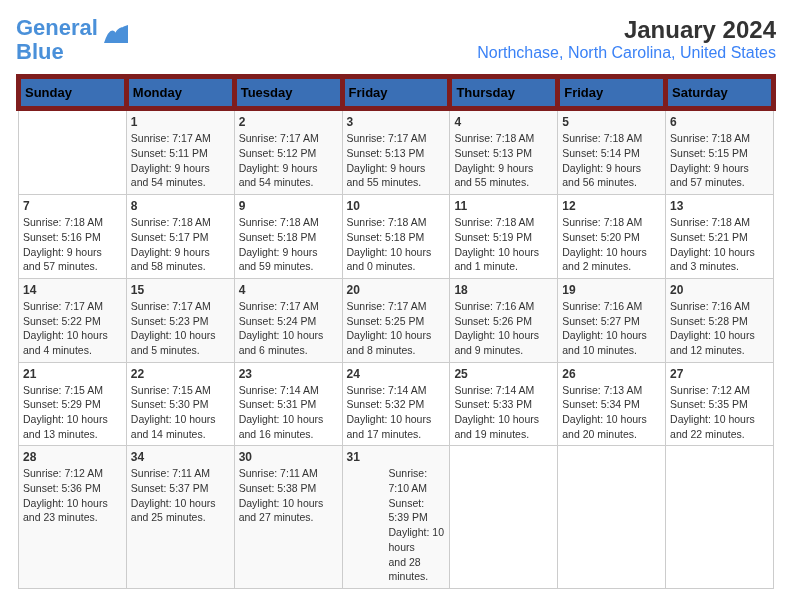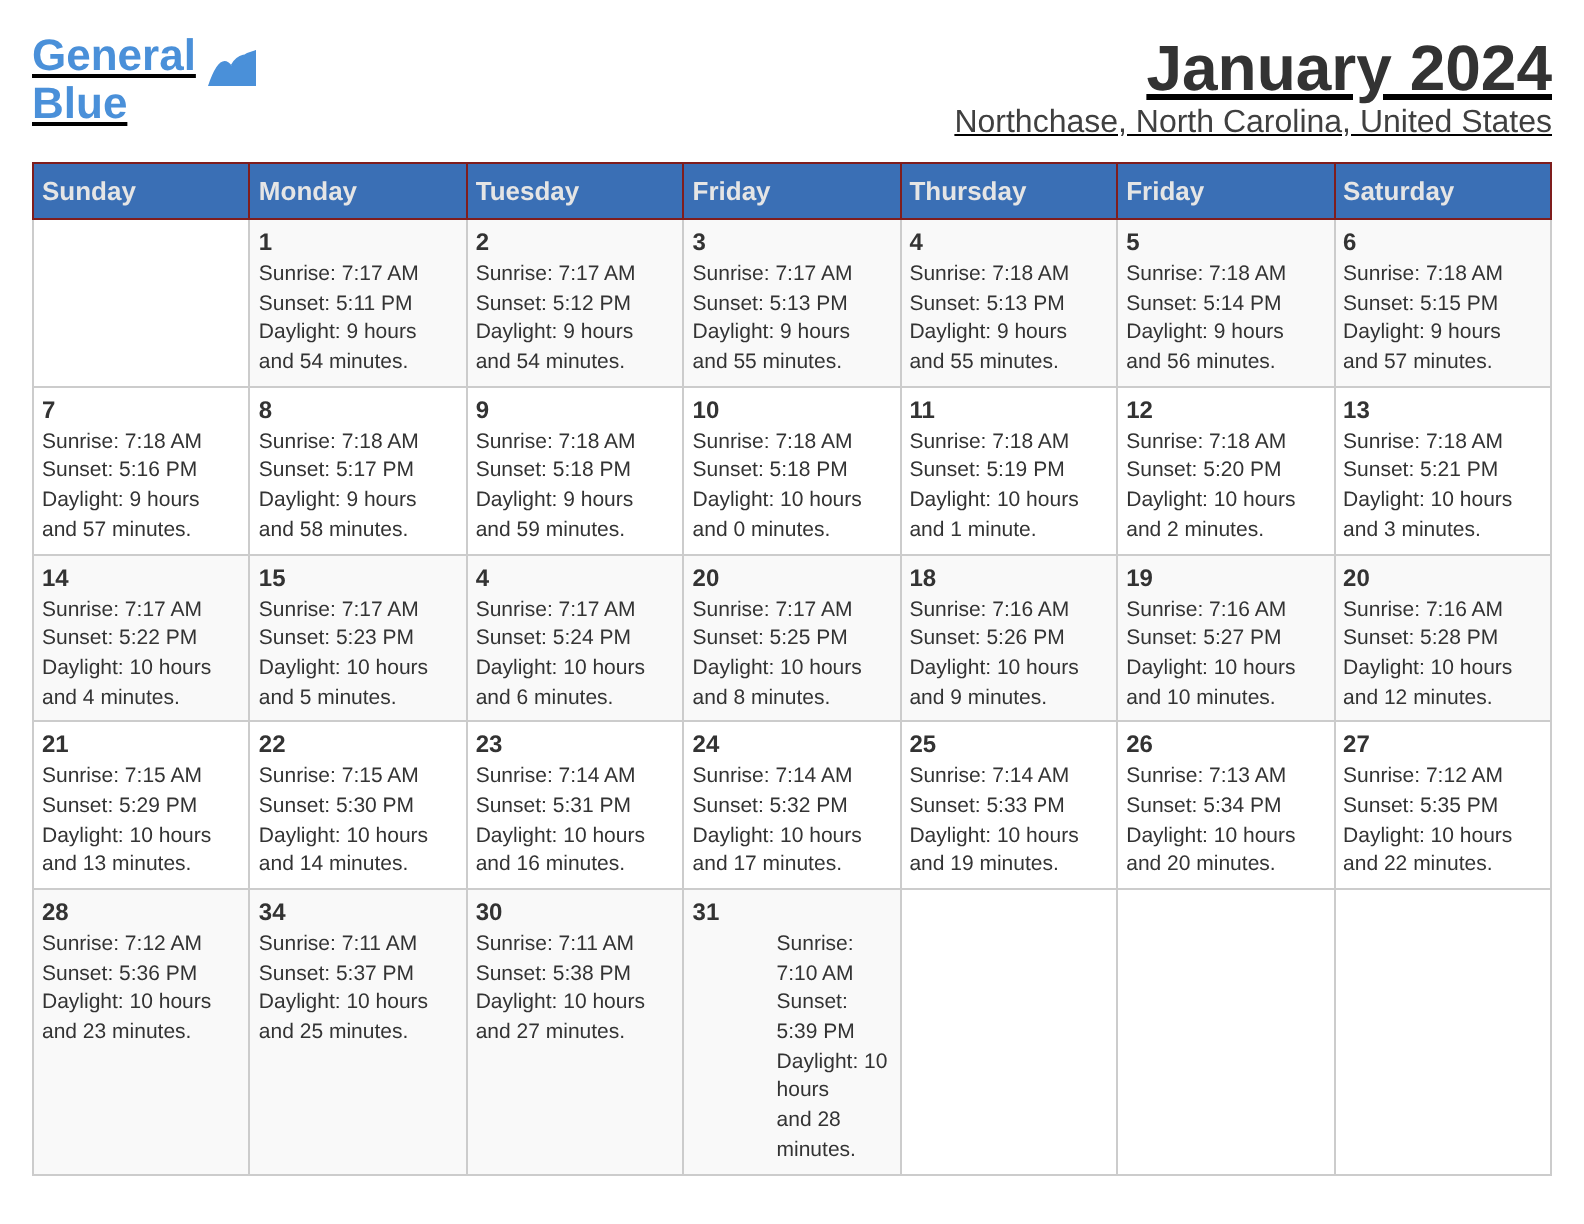--- a/index.html
+++ b/index.html
@@ -8,56 +8,55 @@
       background: #fff;
       width: 792px;
       min-height: 612px;
       padding: 16px;
     }
     .header {
       display: flex;
       justify-content: space-between;
       align-items: flex-start;
       margin-bottom: 10px;
-      text-decoration: underline;
     }
     .logo {
       display: flex;
       flex-direction: column;
       align-items: flex-start;
     }
     .logo-text {
       font-size: 22px;
       font-weight: bold;
       color: #333;
       line-height: 1.1;
     }
     .logo-text span { color: #4a90d9; }
     .title-block { text-align: right; }
     .month-title {
-      font-size: 32px;
+      font-size: 24px;
       font-weight: bold;
       color: #333;
     }
     .location-title {
       font-size: 16px;
-      color: #404040;
+      color: #3b82f6;
     }
     table {
       width: 100%;
       border-collapse: collapse;
       font-size: 11px;
     }
     thead tr th {
       background: #3a6fb5;
-      color: #e5e5e5;
+      color: #000000;
       padding: 6px 4px;
       text-align: left;
       font-size: 13px;
-      border: 1px solid #7f1d1d;
+      border: 5px solid #7f1d1d;
     }
     tbody tr td {
       border: 1px solid #ccc;
       vertical-align: top;
       padding: 4px;
       width: 14.28%;
       min-height: 70px;
       background: #fff;
     }
     tbody tr:nth-child(odd) td { background: #f9f9f9; }

